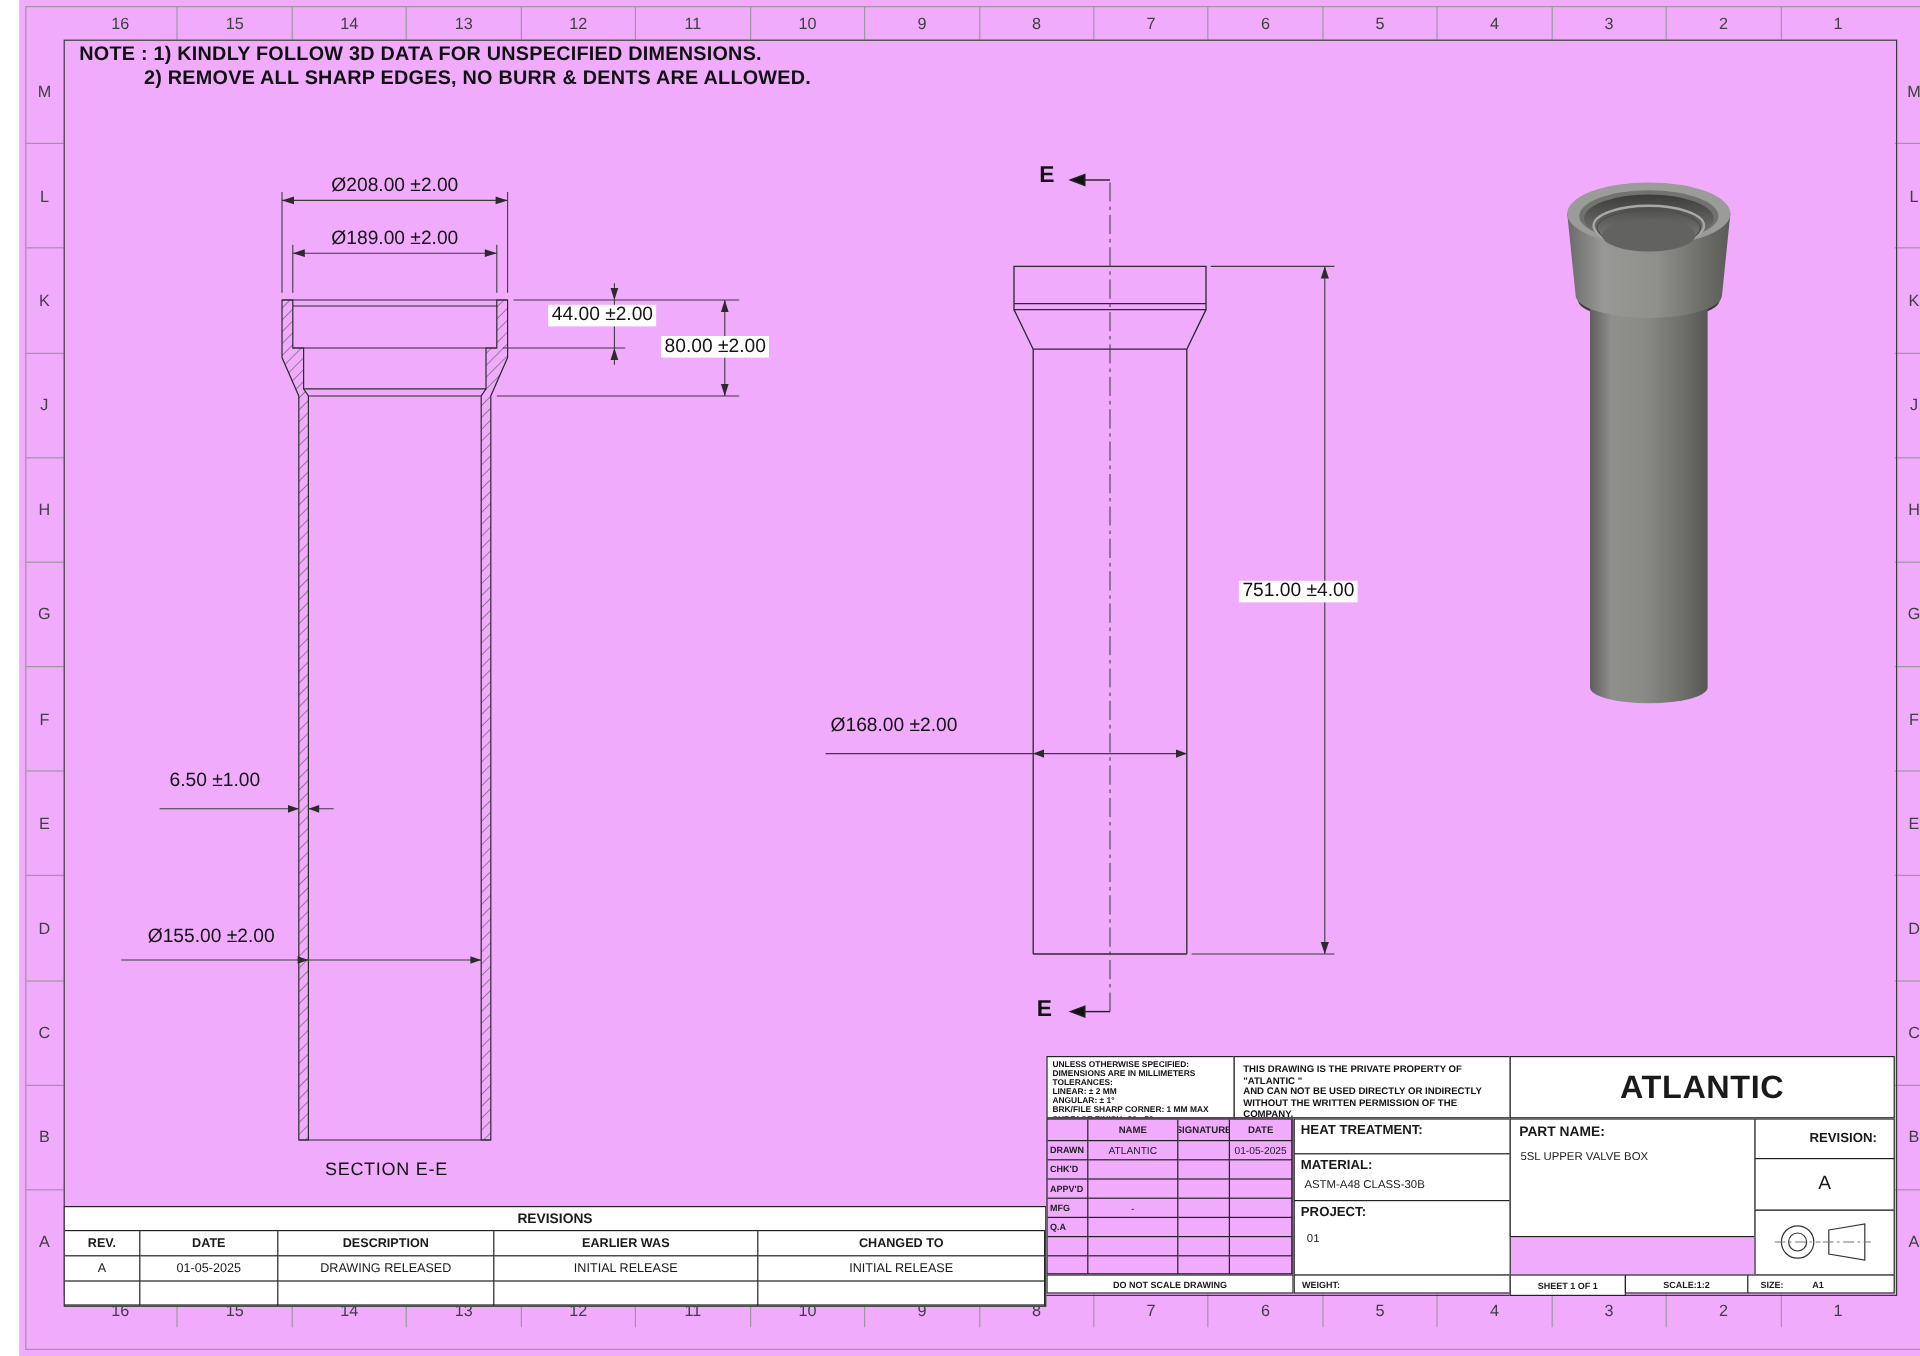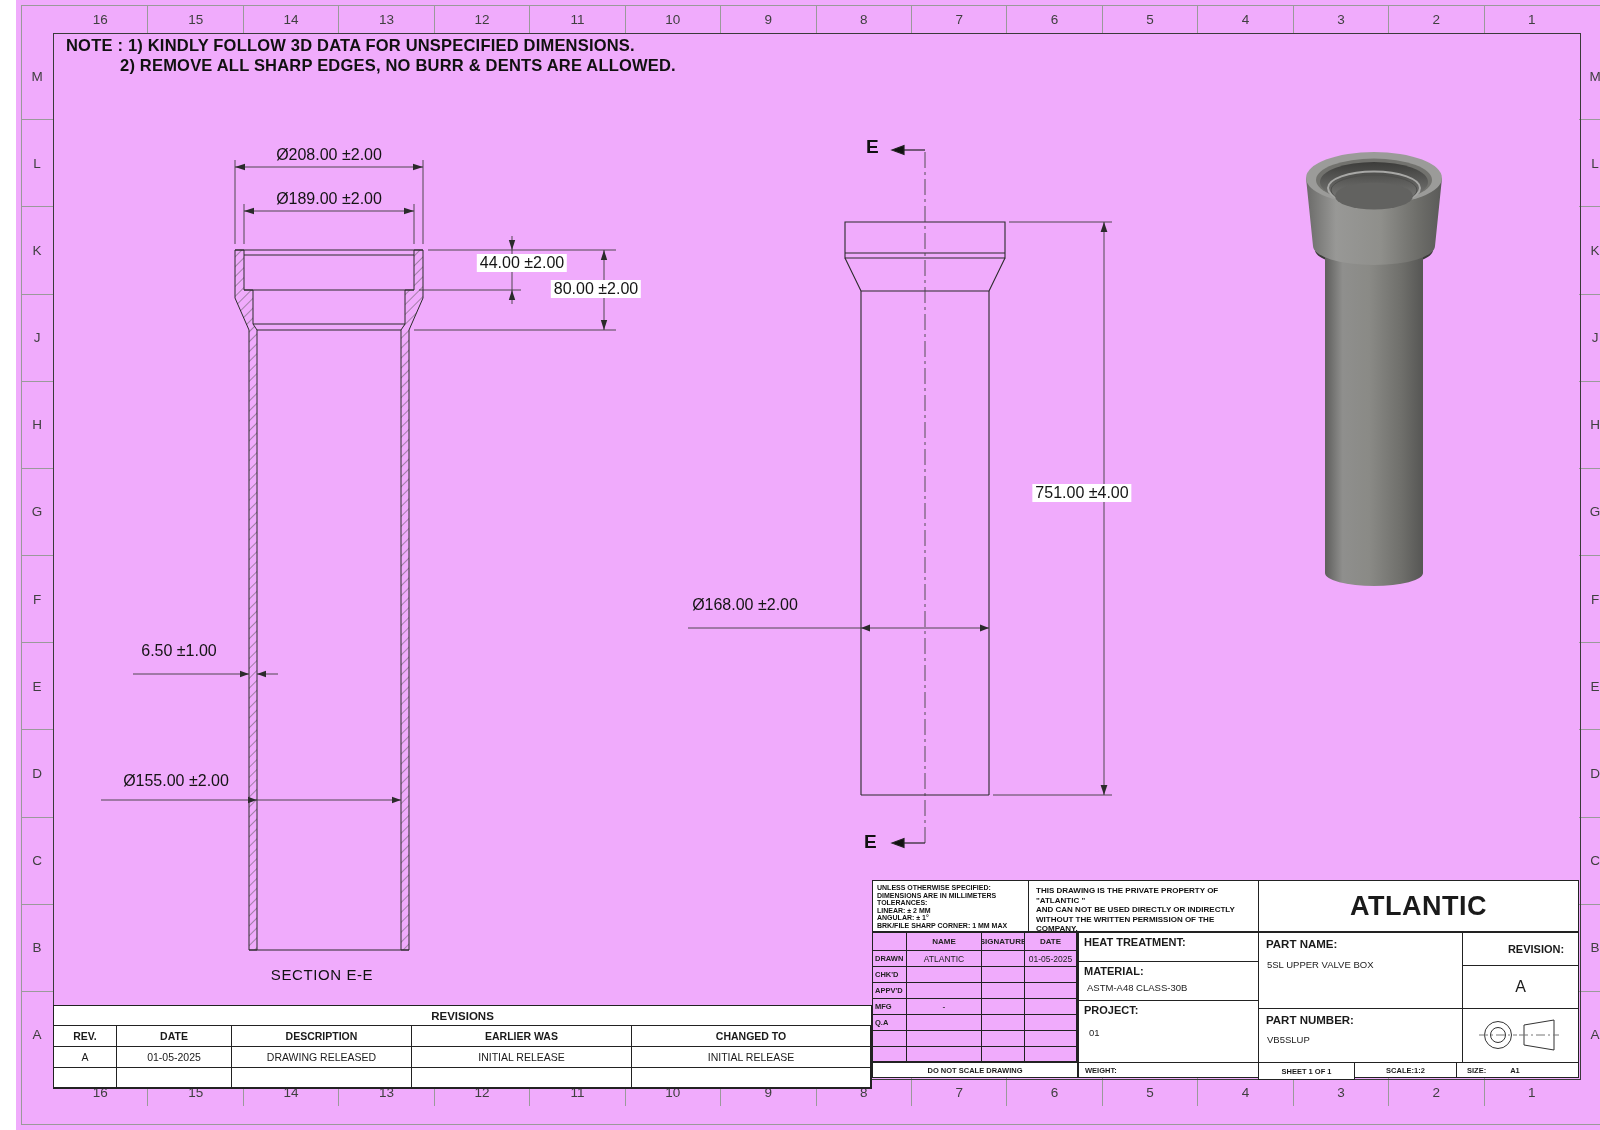--- a/index.html
+++ b/index.html
@@ -216,21 +216,21 @@
       <ellipse cx="1358" cy="190" rx="43" ry="15" fill="none" stroke="#4e4e4c" stroke-width="1"></ellipse>
       <ellipse cx="1358" cy="196" rx="39" ry="13.5" fill="#626260"></ellipse>
     </g>
   </svg>
 
   <div class="note-line" style="left:50px;top:36px;">NOTE : 1) KINDLY FOLLOW 3D DATA FOR UNSPECIFIED DIMENSIONS.</div>
   <div class="note-line" style="left:104px;top:56px;">2) REMOVE ALL SHARP EDGES, NO BURR &amp; DENTS ARE ALLOWED.</div>
 
   <div class="dim" style="left:313px;top:146px;">Ø208.00 ±2.00</div>
   <div class="dim" style="left:313px;top:190px;">Ø189.00 ±2.00</div>
-  <div class="dim bgw" style="left:506px;top:254px;">44.00 ±2.00</div>
+  <div class="dim bgw" style="left:486px;top:254px;">44.00 ±2.00</div>
   <div class="dim bgw" style="left:580px;top:280px;">80.00 ±2.00</div>
   <div class="dim" style="left:163px;top:642px;">6.50 ±1.00</div>
   <div class="dim" style="left:160px;top:772px;">Ø155.00 ±2.00</div>
   <div class="dim" style="left:729px;top:596px;">Ø168.00 ±2.00</div>
   <div class="dim bgw" style="left:1066px;top:484px;">751.00 ±4.00</div>
   <div class="viewlabel" style="left:306px;top:966px;">SECTION E-E</div>
   <div class="emark" style="left:850px;top:136px;">E</div>
   <div class="emark" style="left:848px;top:831px;">E</div>
 
   <div id="titleblock">
@@ -303,24 +303,20 @@
 
     <div class="tcell" style="left:386px;top:52px;width:205px;height:99px;">
       <div class="tlabel" style="font-size:11.5px;padding:5px 7px;">PART NAME:</div>
       <div class="tvalue" style="padding:4px 8px;">5SL UPPER VALVE BOX</div>
     </div>
     <div class="tcell" style="left:590px;top:52px;width:117px;height:34px;display:flex;align-items:center;justify-content:center;padding-left:31px;">
       <span class="tlabel" style="padding:0;">REVISION:</span>
     </div>
     <div class="tcell" style="left:590px;top:85px;width:117px;height:44px;display:flex;align-items:center;justify-content:center;font-size:16px;">A</div>
 
-    <div class="tcell" style="left:386px;top:128px;width:205px;height:55px;">
-      <div class="tlabel" style="font-size:11.5px;padding:5px 7px;">PART NUMBER:</div>
-      <div class="tvalue" style="padding:3px 8px;">VB5SLUP</div>
-    </div>
     <div class="tcell" style="left:590px;top:128px;width:117px;height:55px;">
       <svg width="115" height="53" viewBox="0 0 115 53" style="position:static;">
         <g stroke="#333" stroke-width="1" fill="none">
           <circle cx="35" cy="26" r="13.5"></circle>
             <circle cx="35" cy="26" r="7.5"></circle>
           <path d="M61,16 L91,11 L91,41 L61,36 Z"></path>
           <line x1="16" y1="26" x2="54" y2="26" stroke="#777" stroke-dasharray="9 3 2 3"></line>
           <line x1="56" y1="26" x2="96" y2="26" stroke="#777" stroke-dasharray="9 3 2 3"></line>
         </g>
       </svg>

